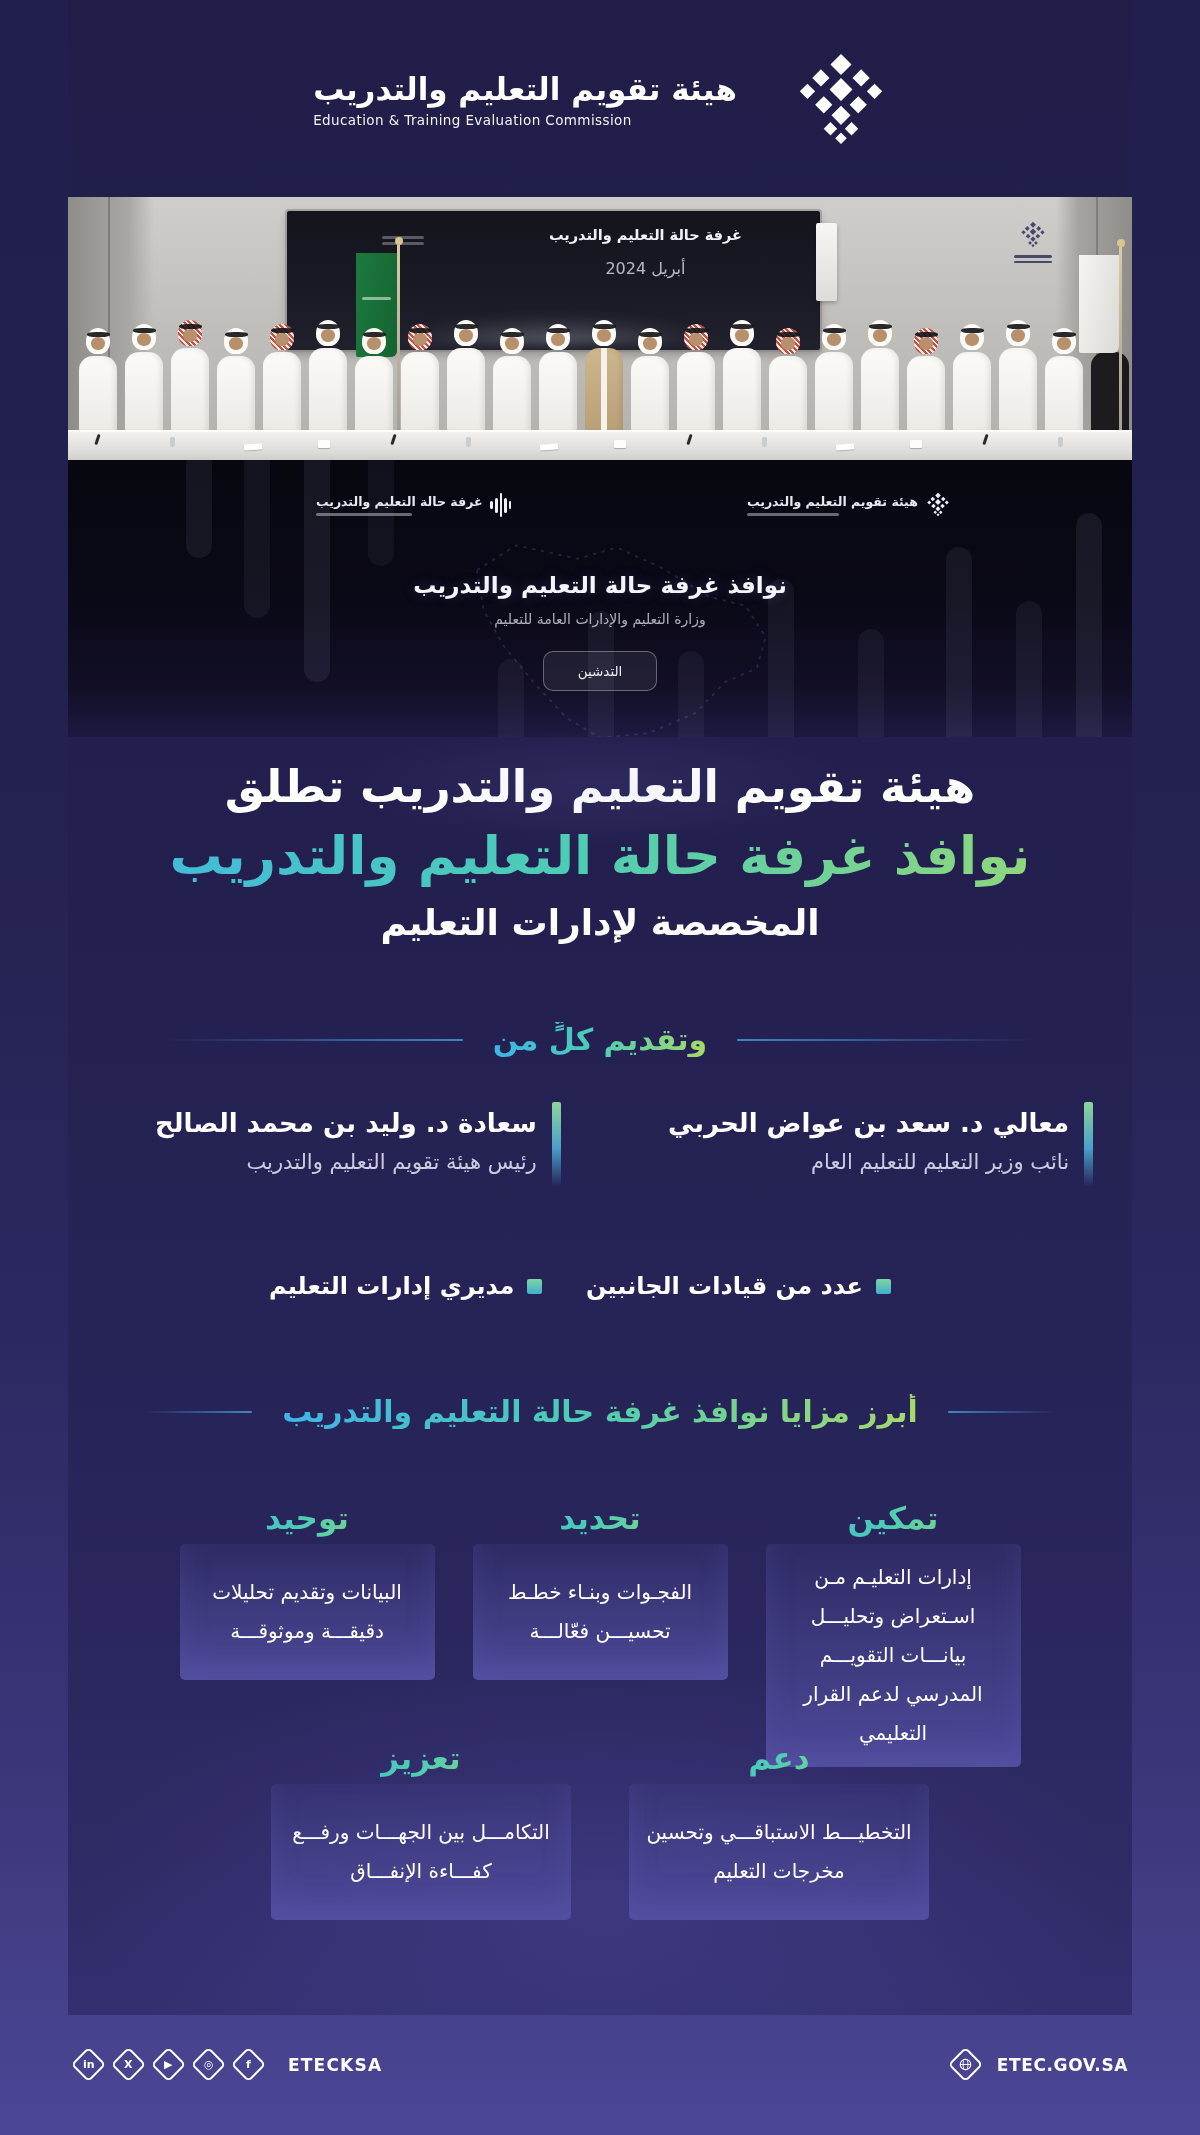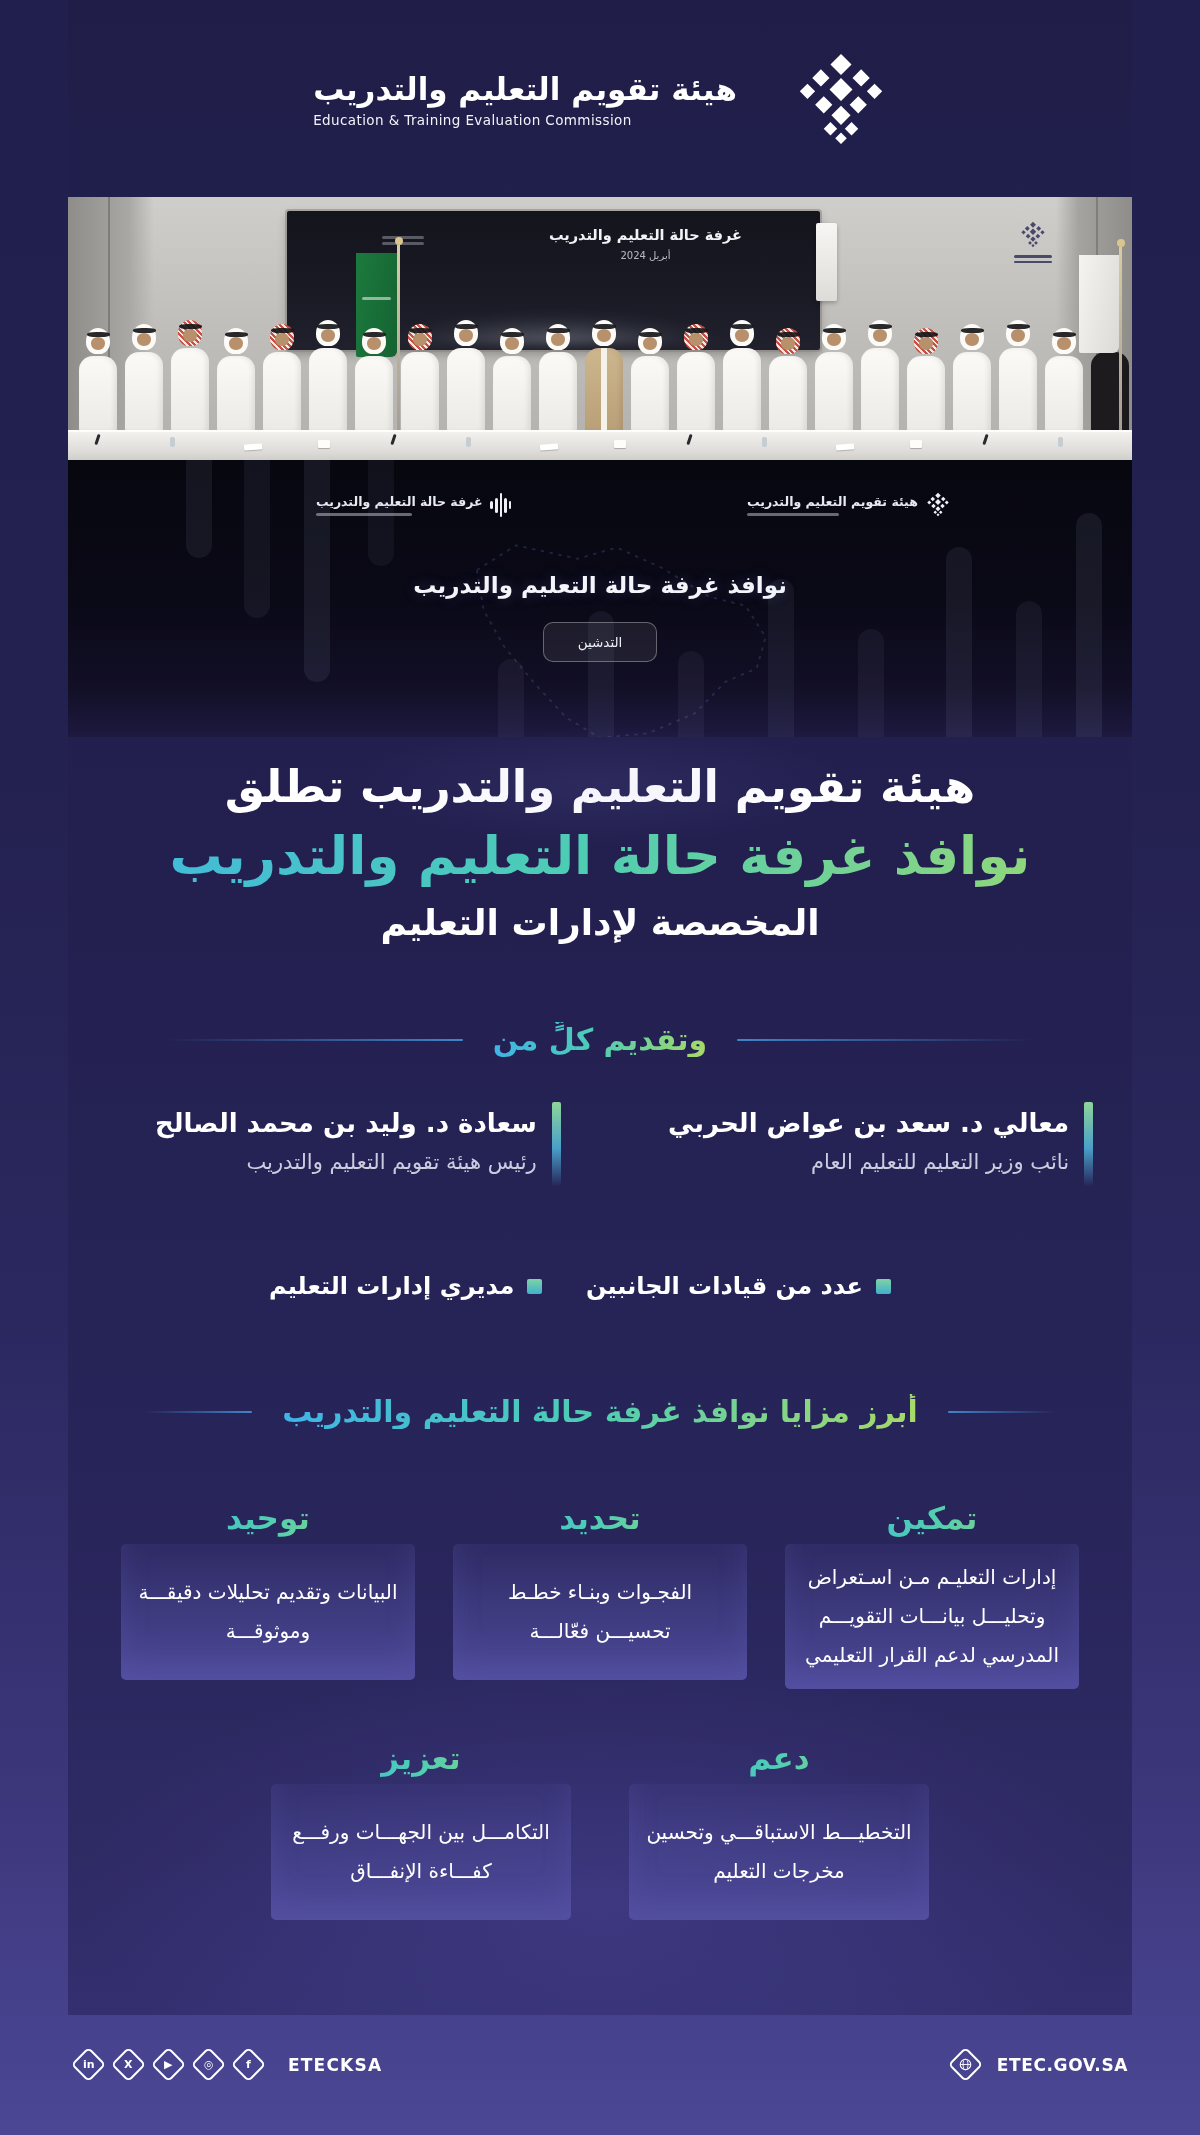--- a/index.html
+++ b/index.html
@@ -35,21 +35,21 @@
     background:linear-gradient(270deg,#8f8d8a,#a5a3a0 70%,rgba(165,163,160,0)); }
   .photo .shade-r::after{content:""; position:absolute; right:34px; top:0; bottom:0; width:2px; background:rgba(60,60,60,.3);}
   .screen{ position:absolute; left:219px; top:14px; width:533px; height:139px; border-radius:2px;
     background:linear-gradient(180deg,#14141d 0%,#191a24 60%,#20212c 100%);
     box-shadow:0 0 0 2px #88868388, 0 4px 10px rgba(0,0,0,.25); direction:rtl;}
   .screen .mtg{ position:absolute; left:70px; right:70px; bottom:6px; height:56px; opacity:.45;
     background:radial-gradient(ellipse 60% 80% at 50% 100%, #9fa3ad 0%, rgba(80,84,96,.35) 55%, rgba(0,0,0,0) 75%);
     filter:blur(4px); border-radius:50% 50% 0 0;}
   .screen .slide-text{ position:absolute; right:78px; top:16px; text-align:center; }
   .screen .slide-text .t{ font-size:14.5px; font-weight:bold; color:#f2f3f6; }
-  .screen .slide-text .d{ font-size:10px; color:rgba(235,238,245,.75); margin-top:7px; }
+  .screen .slide-text .d{ font-size:16px; color:rgba(235,238,245,.75); margin-top:16px; }
   .screen .slide-wave{ position:absolute; left:95px; top:22px; opacity:.65; display:flex; gap:6px; align-items:center; }
   .screen .slide-wave .lines i{ display:block; height:3px; width:42px; background:rgba(230,232,240,.5); margin:3px 0; border-radius:2px;}
   .banner{ position:absolute; left:748px; top:26px; width:21px; height:78px; border-radius:2px;
     background:linear-gradient(180deg,#f7f6f4,#dedcd8); box-shadow:0 2px 4px rgba(0,0,0,.25); }
   .wall-logo{ position:absolute; left:942px; top:24px; width:46px; text-align:center; color:#2a2a55; opacity:.8; }
   .wall-logo .mark{ width:26px; height:27px; }
   .wall-logo i{ display:block; height:2.5px; background:#2a2a55; margin:3px 4px 0; border-radius:2px; }
   .flag{ position:absolute; }
   .flag .pole{ position:absolute; width:3px; background:linear-gradient(180deg,#d8cba4,#9d9894); top:0; bottom:0; right:0; }
   .flag .finial{ position:absolute; right:-2.5px; top:-8px; width:8px; height:8px; border-radius:50%; background:#d9c68e; }
@@ -121,21 +121,21 @@
   .attendee .role{ font-size:21px; color:rgba(232,234,248,.85); margin-top:12px; }
   
   .bullets{ position:absolute; top:1272px; right:309px; width:622px; display:flex; justify-content:space-between; }
   .bullet{ display:flex; align-items:center; gap:13px; }
   .bullet .sq{ width:15px; height:15px; border-radius:2px; background:linear-gradient(180deg,#7fd3a4,#3fb0cd); }
   .bullet .bt{ font-size:24px; font-weight:bold; }
   
   .cards{ position:absolute; left:0; width:100%; display:flex; justify-content:center; gap:38px; }
   #row1{ top:1500px; } #row2{ top:1740px; }
   #row2{ gap:58px; }
-  .card{ width:294px; } #row2 .card{ width:300px; }
+  .card{ width:255px; } #row2 .card{ width:300px; }
   .card .ct{ text-align:center; font-size:31px; font-weight:bold; height:44px; }
   .card .cb{ min-height:136px; border-radius:5px; padding:14px 16px; display:flex; align-items:center; justify-content:center;
     background:linear-gradient(180deg,rgba(70,66,140,.18) 0%, rgba(76,72,150,.55) 45%, #4c4896 100%);
     box-shadow:inset 0 -18px 30px rgba(120,115,215,.18); }
   .card .cb p{ font-size:20px; line-height:1.95; text-align:center; color:#fff; }
   
   .footer{ position:absolute; left:0; top:2048px; width:100%; padding:0 72px; display:flex; justify-content:space-between; align-items:center; direction:ltr; }
   .social{ display:flex; align-items:center; gap:7px; }
   .dia{ width:25px; height:25px; border:2.5px solid #fff; border-radius:5px; transform:rotate(45deg);
     display:flex; align-items:center; justify-content:center; margin:4px; }
@@ -384,20 +384,21 @@
           <div class="ar">هيئة تقويم التعليم والتدريب</div>
           <div class="en" style="width:92px;"></div>
         </div>
         <svg class="mark" viewBox="0 0 96 98">
             <use href="#etec-tree"></use>
           </svg>
       </div>
     </div>
     <div class="shot-center">
       <div class="t">نوافذ غرفة حالة التعليم والتدريب</div>
+      <div class="s">وزارة التعليم والإدارات العامة للتعليم</div>
       <div class="btn">التدشين</div>
     </div>
   <div class="sbar" style="left: 118px; width: 26px; height: 112px; opacity: 0.07; top: -14px;"></div>
       <div class="sbar" style="left: 176px; width: 26px; height: 172px; opacity: 0.06; top: -14px;"></div>
       <div class="sbar" style="left: 236px; width: 26px; height: 236px; opacity: 0.08; top: -14px;"></div>
       <div class="sbar" style="left: 300px; width: 26px; height: 120px; opacity: 0.05; top: -14px;"></div>
       <div class="sbar" style="left: 430px; width: 26px; height: 92px; opacity: 0.05; bottom: -14px;"></div>
       <div class="sbar" style="left: 520px; width: 26px; height: 140px; opacity: 0.06; bottom: -14px;"></div>
       <div class="sbar" style="left: 610px; width: 26px; height: 100px; opacity: 0.05; bottom: -14px;"></div>
       <div class="sbar" style="left: 700px; width: 26px; height: 172px; opacity: 0.06; bottom: -14px;"></div>

